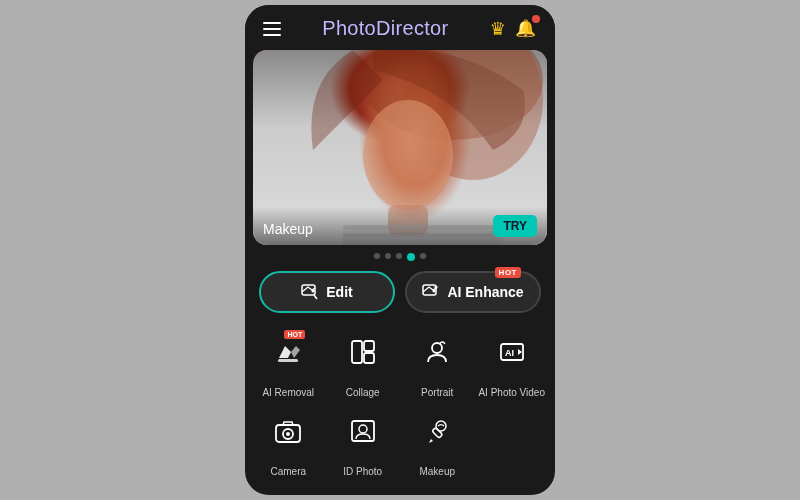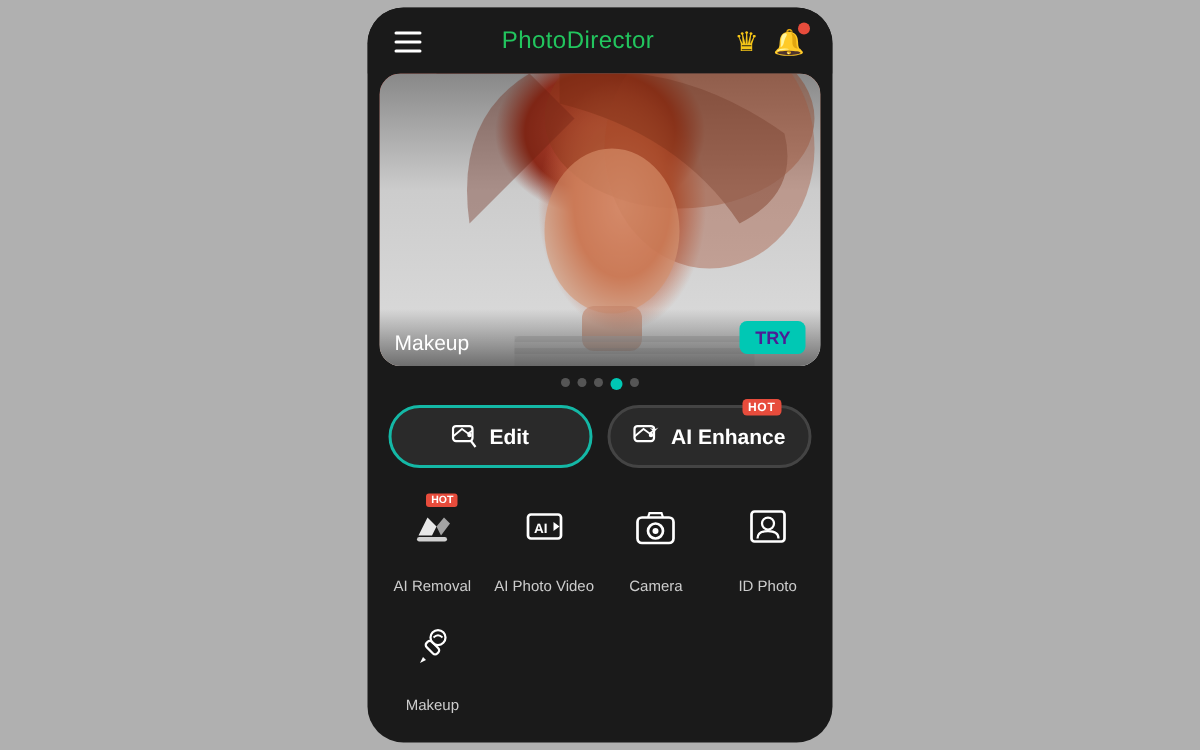--- a/index.html
+++ b/index.html
@@ -25,22 +25,22 @@
     
     .header {
       display: flex;
       align-items: center;
       justify-content: space-between;
       padding: 12px 18px 10px;
       background: #1a1a1a;
       flex-shrink: 0;
     }
     .header-title {
-      color: #22c55e;
-      font-size: 16px;
+      color: #c4b5fd;
+      font-size: 20px;
       font-weight: 500;
       letter-spacing: 0.3px;
     }
     .header-icons {
       display: flex;
       align-items: center;
       gap: 10px;
     }
     .hamburger-icon {
       display: flex;
@@ -109,21 +109,21 @@
       justify-content: space-between;
       align-items: flex-end;
     }
     .hero-label {
       color: #ffffff;
       font-size: 14px;
       font-weight: 500;
     }
     .try-button {
       background: #00c8b4;
-      color: #4c1d95;
+      color: #0f172a;
       border: none;
       border-radius: 5px;
       padding: 4px 10px;
       font-size: 12px;
       font-weight: 700;
       cursor: pointer;
     }
     
     .side-strip {
       position: absolute;
@@ -345,21 +345,41 @@
         <span class="tool-hot">HOT</span>
         <svg width="28" height="28" viewBox="0 0 28 28" fill="none">
           <path d="M5 20 L11 8 L17 14 L14 20 Z" fill="white" opacity="0.9"></path>
           <path d="M17 14 L22 8 L26 12 L20 20 Z" fill="white" opacity="0.6"></path>
           <rect x="4" y="21" width="20" height="3" rx="1.5" fill="white" opacity="0.8"></rect>
         </svg>
       </div>
       <span class="tool-label">AI Removal</span>
     </div>
 
-
+    <div class="tool-item">
+      <div class="tool-icon-wrap">
+        <svg width="28" height="28" viewBox="0 0 28 28" fill="none">
+          <rect x="3" y="3" width="10" height="22" rx="2" stroke="white" stroke-width="1.8" fill="none"></rect>
+          <rect x="15" y="3" width="10" height="10" rx="2" stroke="white" stroke-width="1.8" fill="none"></rect>
+          <rect x="15" y="15" width="10" height="10" rx="2" stroke="white" stroke-width="1.8" fill="none"></rect>
+        </svg>
+      </div>
+      <span class="tool-label">Collage</span>
+    </div>
+
+    <div class="tool-item">
+      <div class="tool-icon-wrap">
+        <svg width="28" height="28" viewBox="0 0 28 28" fill="none">
+          <circle cx="14" cy="10" r="5" stroke="white" stroke-width="1.8" fill="none"></circle>
+          <path d="M5 24 Q5 17 14 17 Q23 17 23 24" stroke="white" stroke-width="1.8" fill="none"></path>
+          <path d="M16 6 Q20 2 22 6" stroke="white" stroke-width="1.3" fill="none"></path>
+        </svg>
+      </div>
+      <span class="tool-label">Portrait</span>
+    </div>
 
     <div class="tool-item">
       <div class="tool-icon-wrap">
         <svg width="28" height="28" viewBox="0 0 28 28" fill="none">
           <rect x="3" y="6" width="22" height="16" rx="2" stroke="white" stroke-width="1.8" fill="none"></rect>
           <text x="7" y="18" font-size="9" fill="white" font-weight="700">AI</text>
           <path d="M20 11 L24 14 L20 17 Z" fill="white"></path>
         </svg>
       </div>
       <span class="tool-label">AI Photo Video</span>

